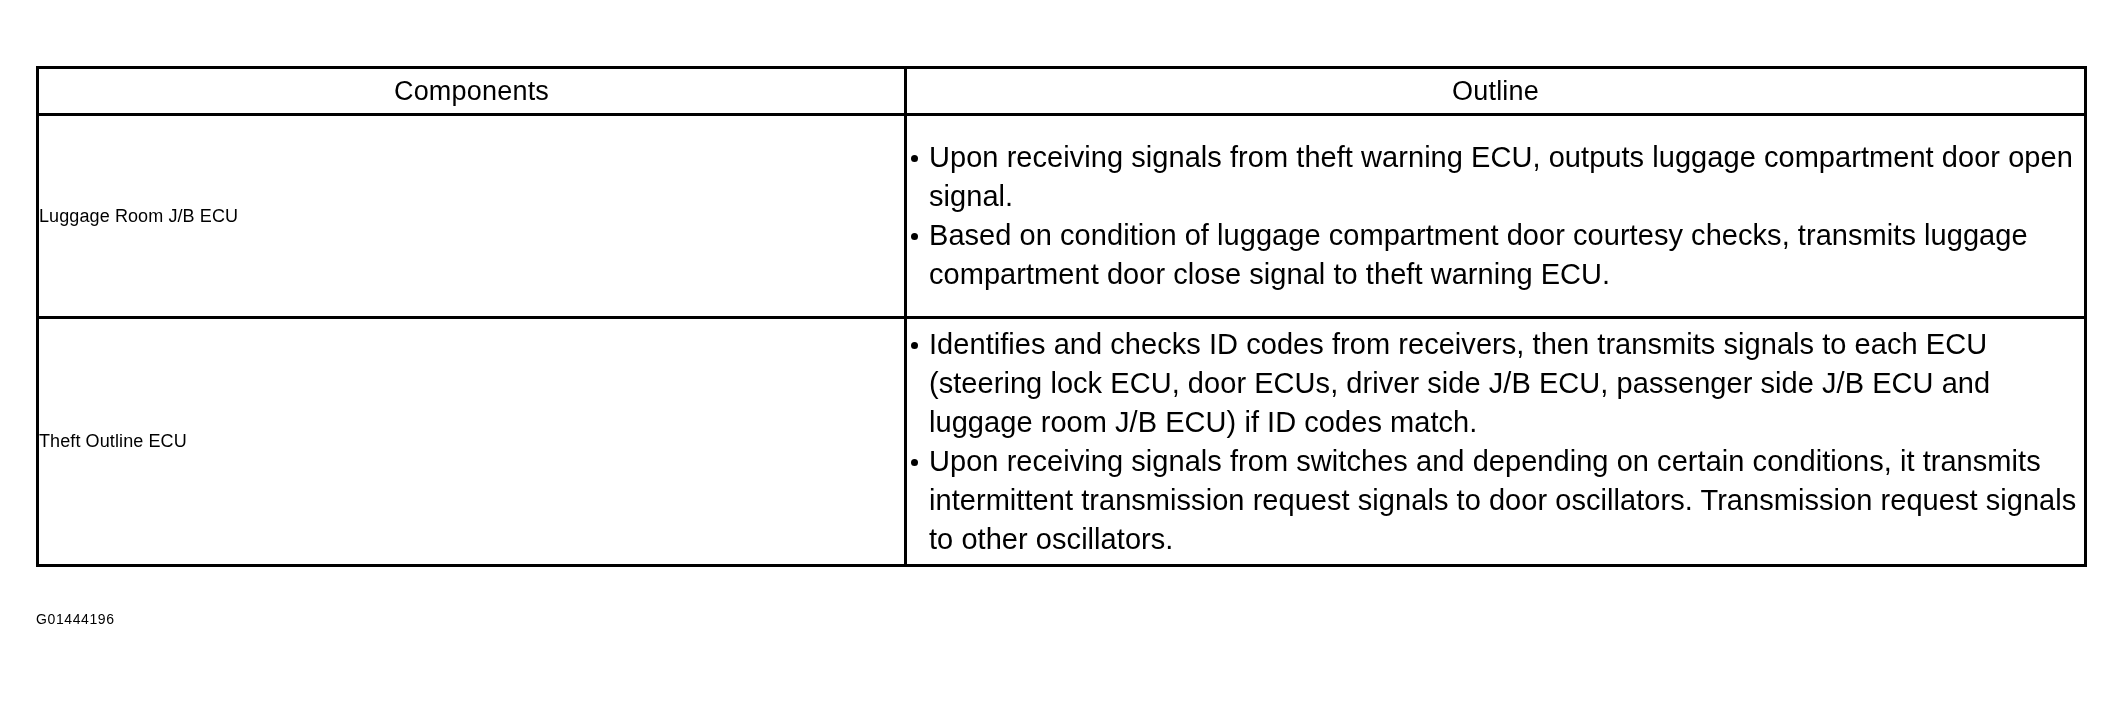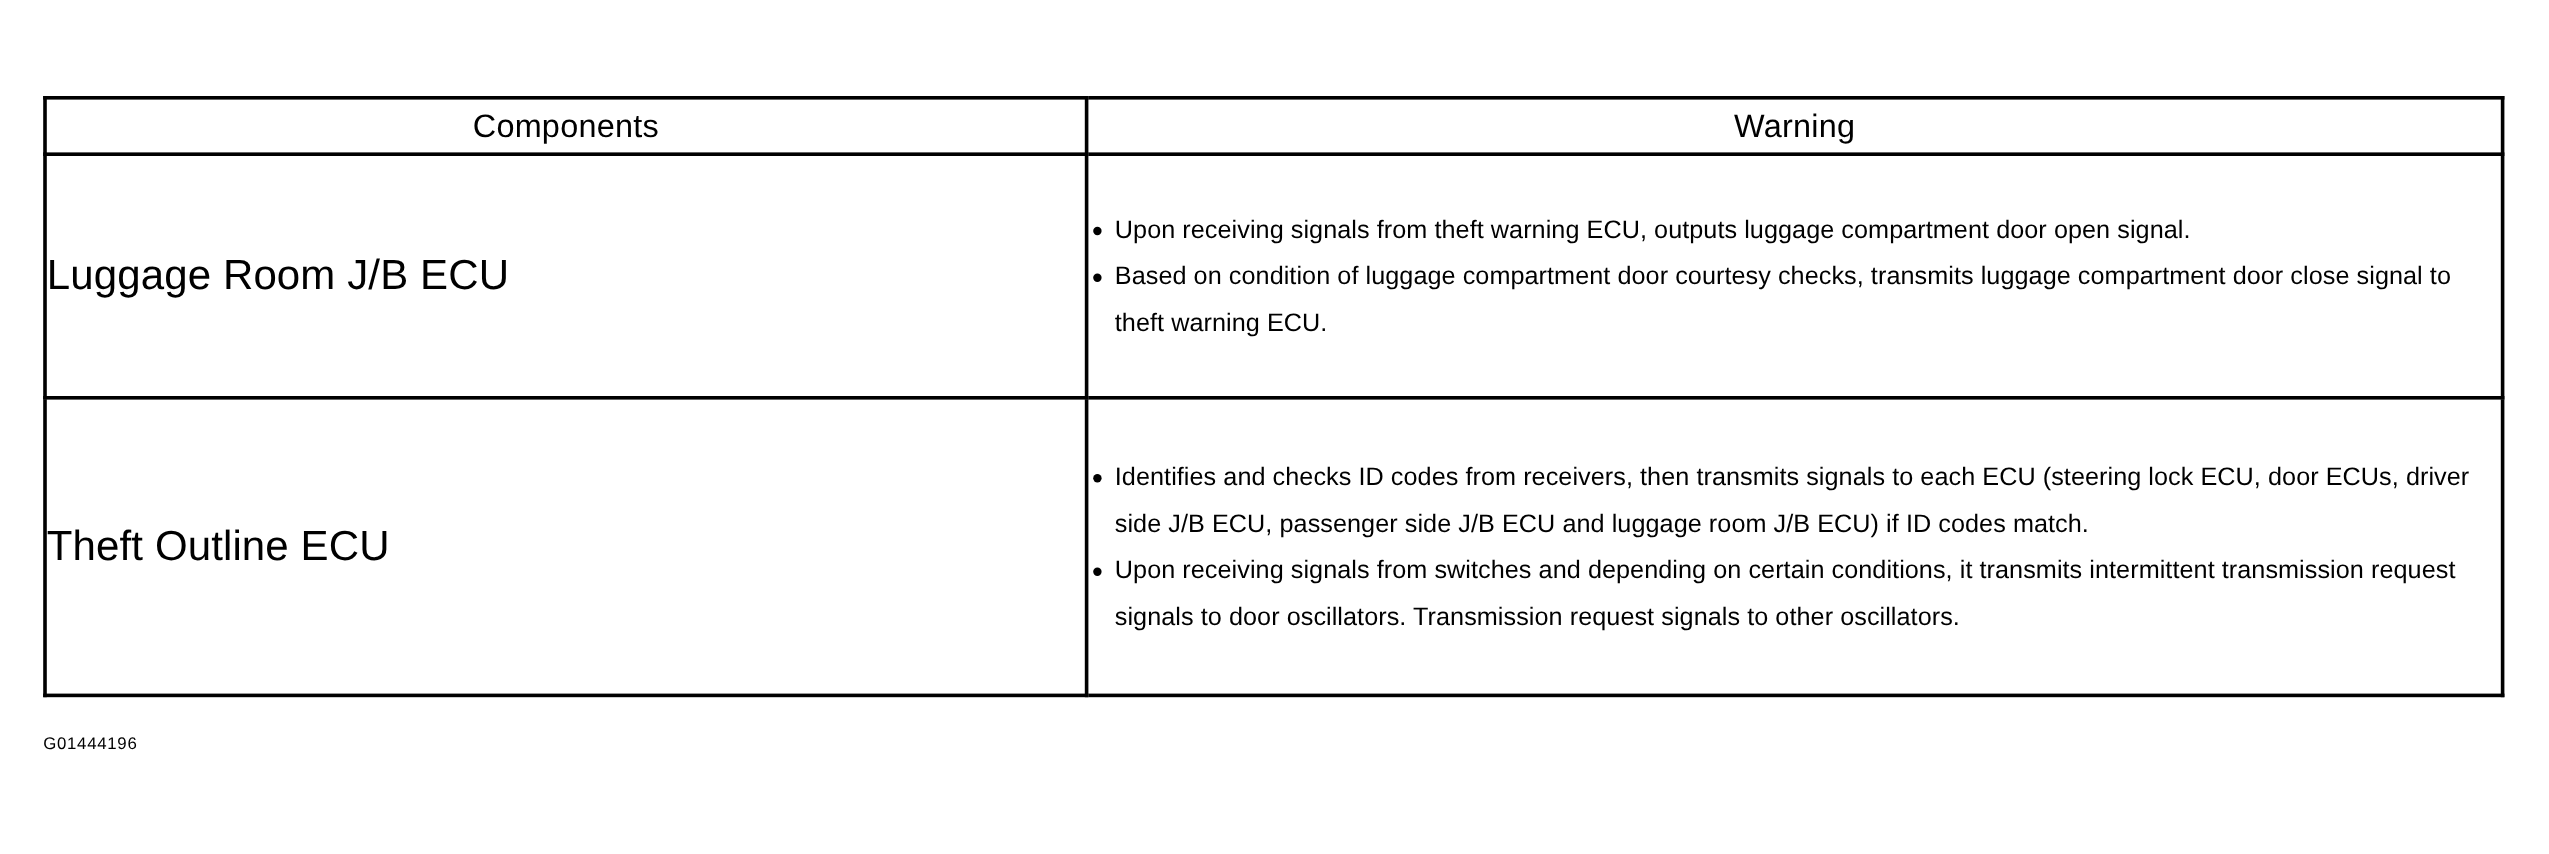--- a/index.html
+++ b/index.html
@@ -22,21 +22,21 @@
     left: 0;
     top: 0;
     width: 2124px;
     height: 712px;
   }
 
   
   .spec-table {
     position: absolute;
     left: 36px;
-    top: 80px;
+    top: 66px;
     width: 2048px;
     border-collapse: collapse;
     table-layout: fixed;
     background: #ffffff;
   }
 
   .spec-table,
   .spec-table th,
   .spec-table td {
     border: 3px solid #000000;
@@ -57,41 +57,41 @@
     height: 44px;
     text-align: center;
     font-size: 27px;
     line-height: 44px;
     letter-spacing: 0.2px;
     border-bottom-width: 3px;
   }
 
   
   .cell-component {
-    font-size: 35px;
+    font-size: 18px;
     line-height: 1.25;
     padding: 0 0 0 16px;
     letter-spacing: 0.1px;
     white-space: nowrap;
   }
 
   .cell-outline {
     padding: 10px 14px 12px 10px;
   }
 
   
   ul.bullets {
     list-style: none;
     margin: 0;
     padding: 0;
   }
   ul.bullets > li {
     position: relative;
     padding-left: 22px;
-    font-size: 21px;
+    font-size: 29px;
     line-height: 39px;
     letter-spacing: 0.05px;
     margin: 0;
   }
   ul.bullets > li::before {
     content: "";
     position: absolute;
     left: 4px;
     top: 17px;
     width: 7px;
@@ -120,21 +120,21 @@
 <div class="page">
 
   <table class="spec-table">
     <colgroup>
       <col class="col-components">
       <col class="col-outline">
     </colgroup>
     <thead>
       <tr>
         <th>Components</th>
-        <th>Warning</th>
+        <th>Outline</th>
       </tr>
     </thead>
     <tbody>
 
       <tr class="row-1">
         <td class="cell-component">Luggage Room J/B ECU</td>
         <td class="cell-outline">
           <ul class="bullets">
             <li>Upon receiving signals from theft warning ECU, outputs luggage compartment door open signal.</li>
             <li>Based on condition of luggage compartment door courtesy checks, transmits luggage compartment door close signal to theft warning ECU.</li>

